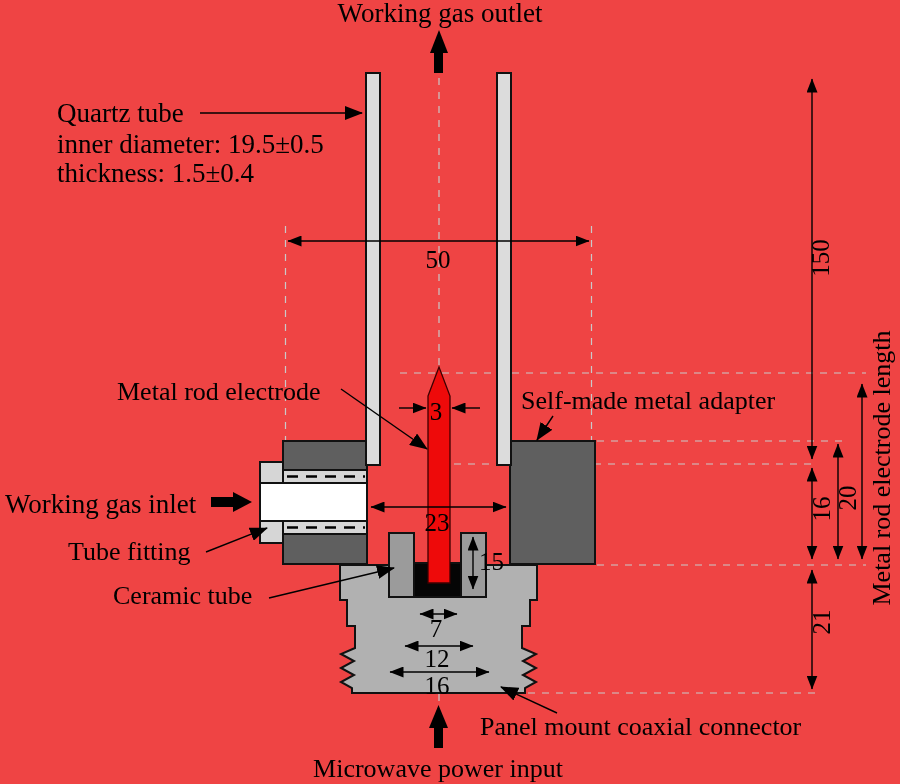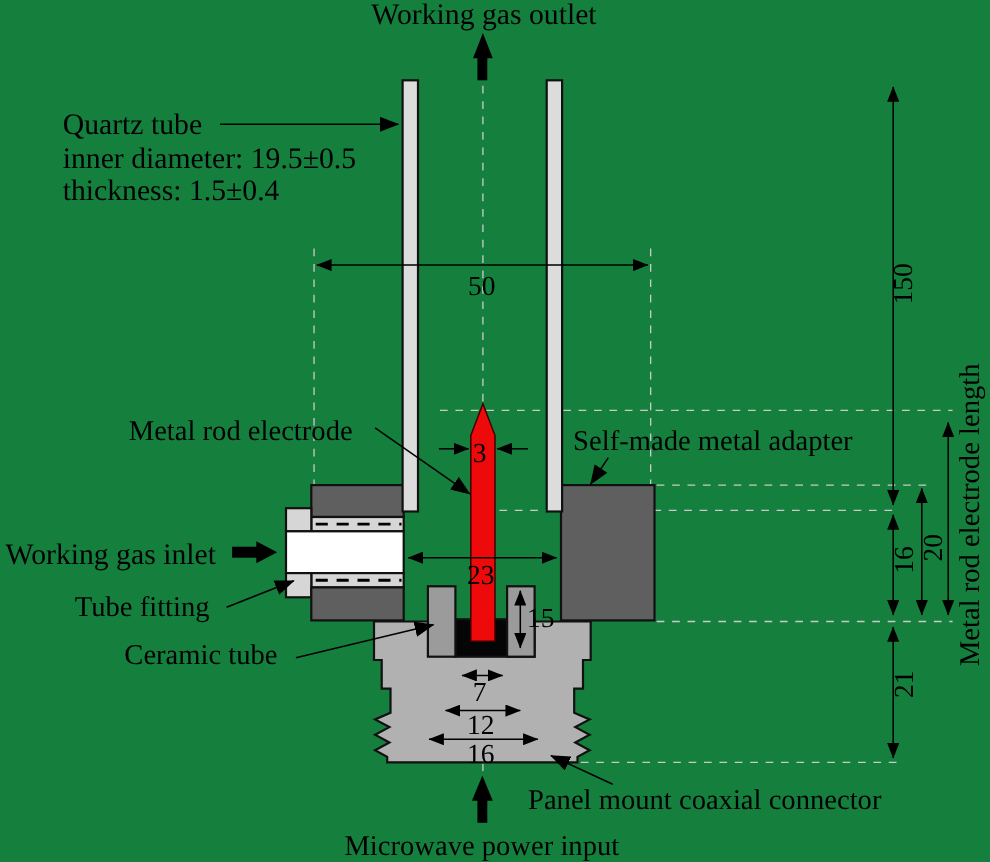--- a/index.html
+++ b/index.html
@@ -1,16 +1,16 @@
 <!DOCTYPE html>
 <html><head>
 <meta charset="utf-8">
 <style>
   html,body{margin:0;padding:0;background:#ffffff;}
-  .canvas{position:relative;width:900px;height:784px;background:#15803d;overflow:hidden;
+  .canvas{position:relative;width:900px;height:784px;background:#ef4444;overflow:hidden;
           font-family:"Liberation Serif","DejaVu Serif",serif;}
   svg{display:block;}
   text{font-family:"Liberation Serif","DejaVu Serif",serif;fill:#000;}
   .lbl{font-size:26px;}
   .lbl-big{font-size:27px;}
   .dim{font-size:25px;}
   .guide{stroke:#c9c9c9;stroke-width:1.2;stroke-dasharray:7 7;fill:none;}
   .dimline{stroke:#000;stroke-width:1.4;fill:none;}
   .leader{stroke:#000;stroke-width:1.4;fill:none;}
   .outline{stroke:#111;stroke-width:2;}

